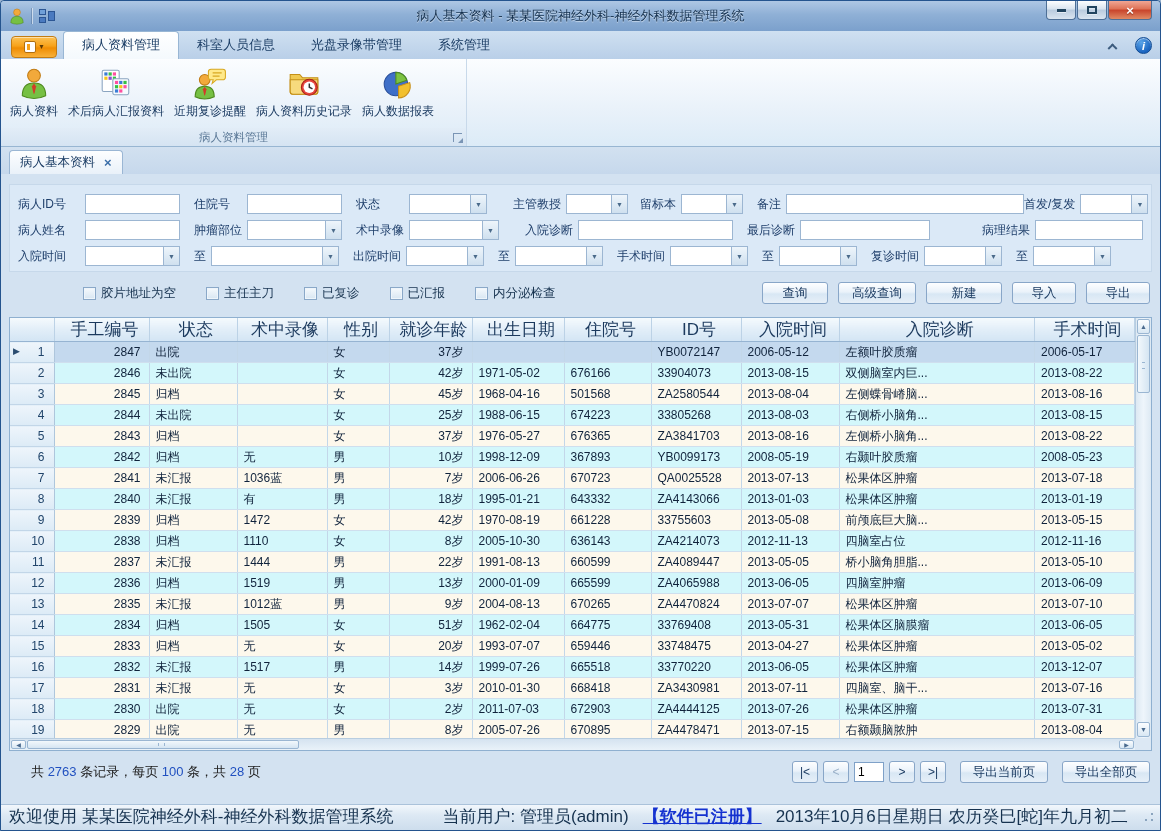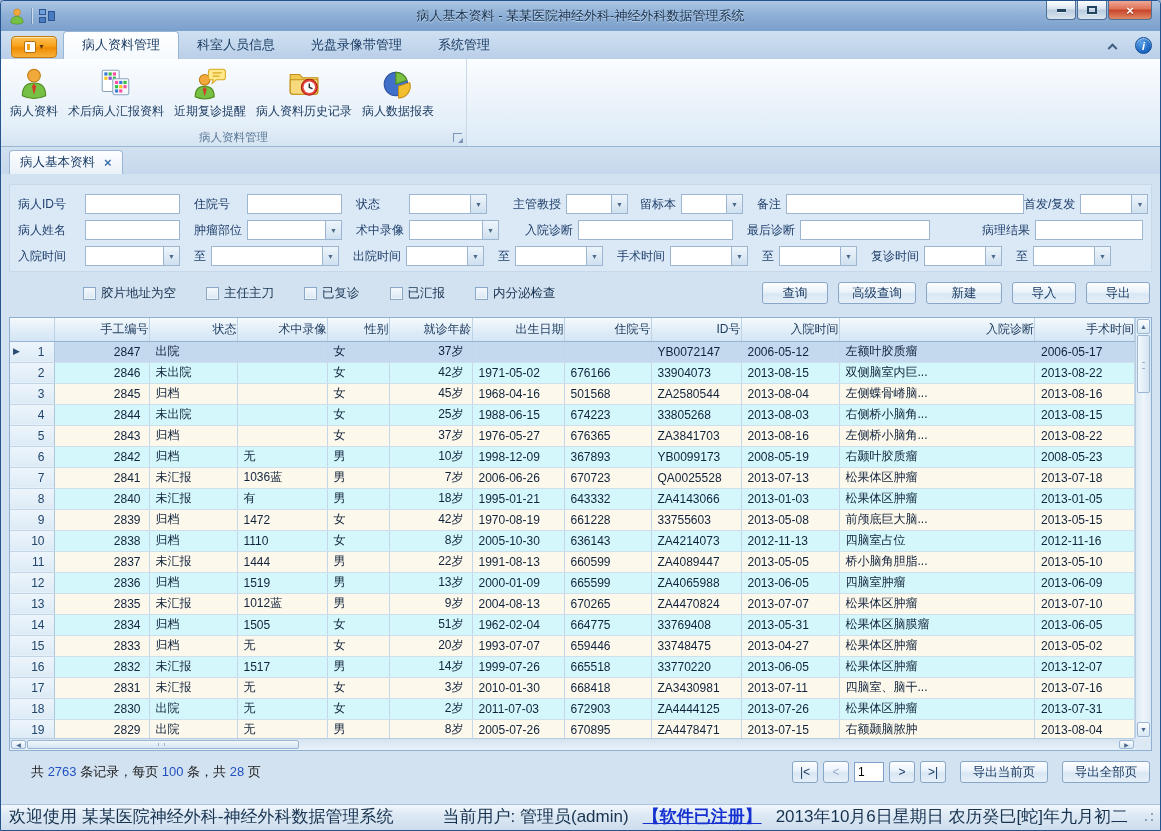--- a/index.html
+++ b/index.html
@@ -81,22 +81,22 @@
        box-shadow:inset 0 0 0 1px #eef5fb;margin-right:5px;}
   .cblabel{font-size:12.5px;color:#16324f;}
   .abtns{margin-left:auto;display:flex;gap:10px;padding-right:2px;font-family:Liberation Serif, serif;}
   .abtn,.xbtn,.pbtn{height:22px;border:1px solid #88a6c8;border-radius:3px;color:#17375e;font-size:12.5px;
         background:linear-gradient(180deg,#fdfeff 0%,#eaf2fa 45%,#d8e7f4 55%,#e6eff8 100%);
         font-family:inherit;cursor:default;}
   
   .grid{margin-top:10px;height:434px;flex:0 0 434px;border:1px solid #8fb0d0;background:#eef4fa;position:relative;}
   table{border-collapse:collapse;table-layout:fixed;width:calc(100% - 16px);}
   th{height:23px;background:linear-gradient(180deg,#f5fafd 0%,#e2eef8 50%,#d3e5f4 100%);
-     border-right:1px solid #bcd2e6;border-bottom:1px solid #96b4d2;font-size:12px;font-weight:normal;
-     color:#1c3a5e;text-align:right;padding:0 0 0 6px;overflow:hidden;white-space:nowrap;}
+     border-right:1px solid #bcd2e6;border-bottom:1px solid #96b4d2;font-size:17px;font-weight:normal;
+     color:#1c3a5e;text-align:center;padding:0 0 0 6px;overflow:hidden;white-space:nowrap;}
   td{height:21px;font-size:12px;color:#10233c;border-right:1px solid #c3d7e9;border-bottom:1px solid #cfdfee;
      padding:0 4px 0 6px;overflow:hidden;white-space:nowrap;}
   td.ar{text-align:right;padding-right:8px;}
   tr.cyan td{background:#d3f7fb;}
   tr.cream td{background:#fdf8ec;}
   tr.sel td{background:#c4d9ee;}
   td.numcell{background:linear-gradient(180deg,#eef5fb,#dcebf6)!important;border-right:1px solid #aec6dc;
              border-bottom:1px solid #c2d6e8;text-align:right;padding-right:9px;position:relative;color:#21456b;}
   td.numcell .arrow{position:absolute;left:3px;top:4px;font-size:9px;color:#2a4c70;}
   .vscroll{position:absolute;top:0;right:0;bottom:12px;width:16px;background:linear-gradient(90deg,#dde9f3,#eef5fb 50%,#dde9f3);
@@ -597,21 +597,21 @@
               <td class="ar">2840</td>
               <td>未汇报</td>
               <td>有</td>
               <td>男</td>
               <td class="ar">18岁</td>
               <td>1995-01-21</td>
               <td>643332</td>
               <td>ZA4143066</td>
               <td>2013-01-03</td>
               <td>松果体区肿瘤</td>
-              <td>2013-01-05</td>
+              <td>2013-01-19</td>
             </tr>
             <tr class="cream">
               <td class="numcell"><span>9</span></td>
               <td class="ar">2839</td>
               <td>归档</td>
               <td>1472</td>
               <td>女</td>
               <td class="ar">42岁</td>
               <td>1970-08-19</td>
               <td>661228</td>

